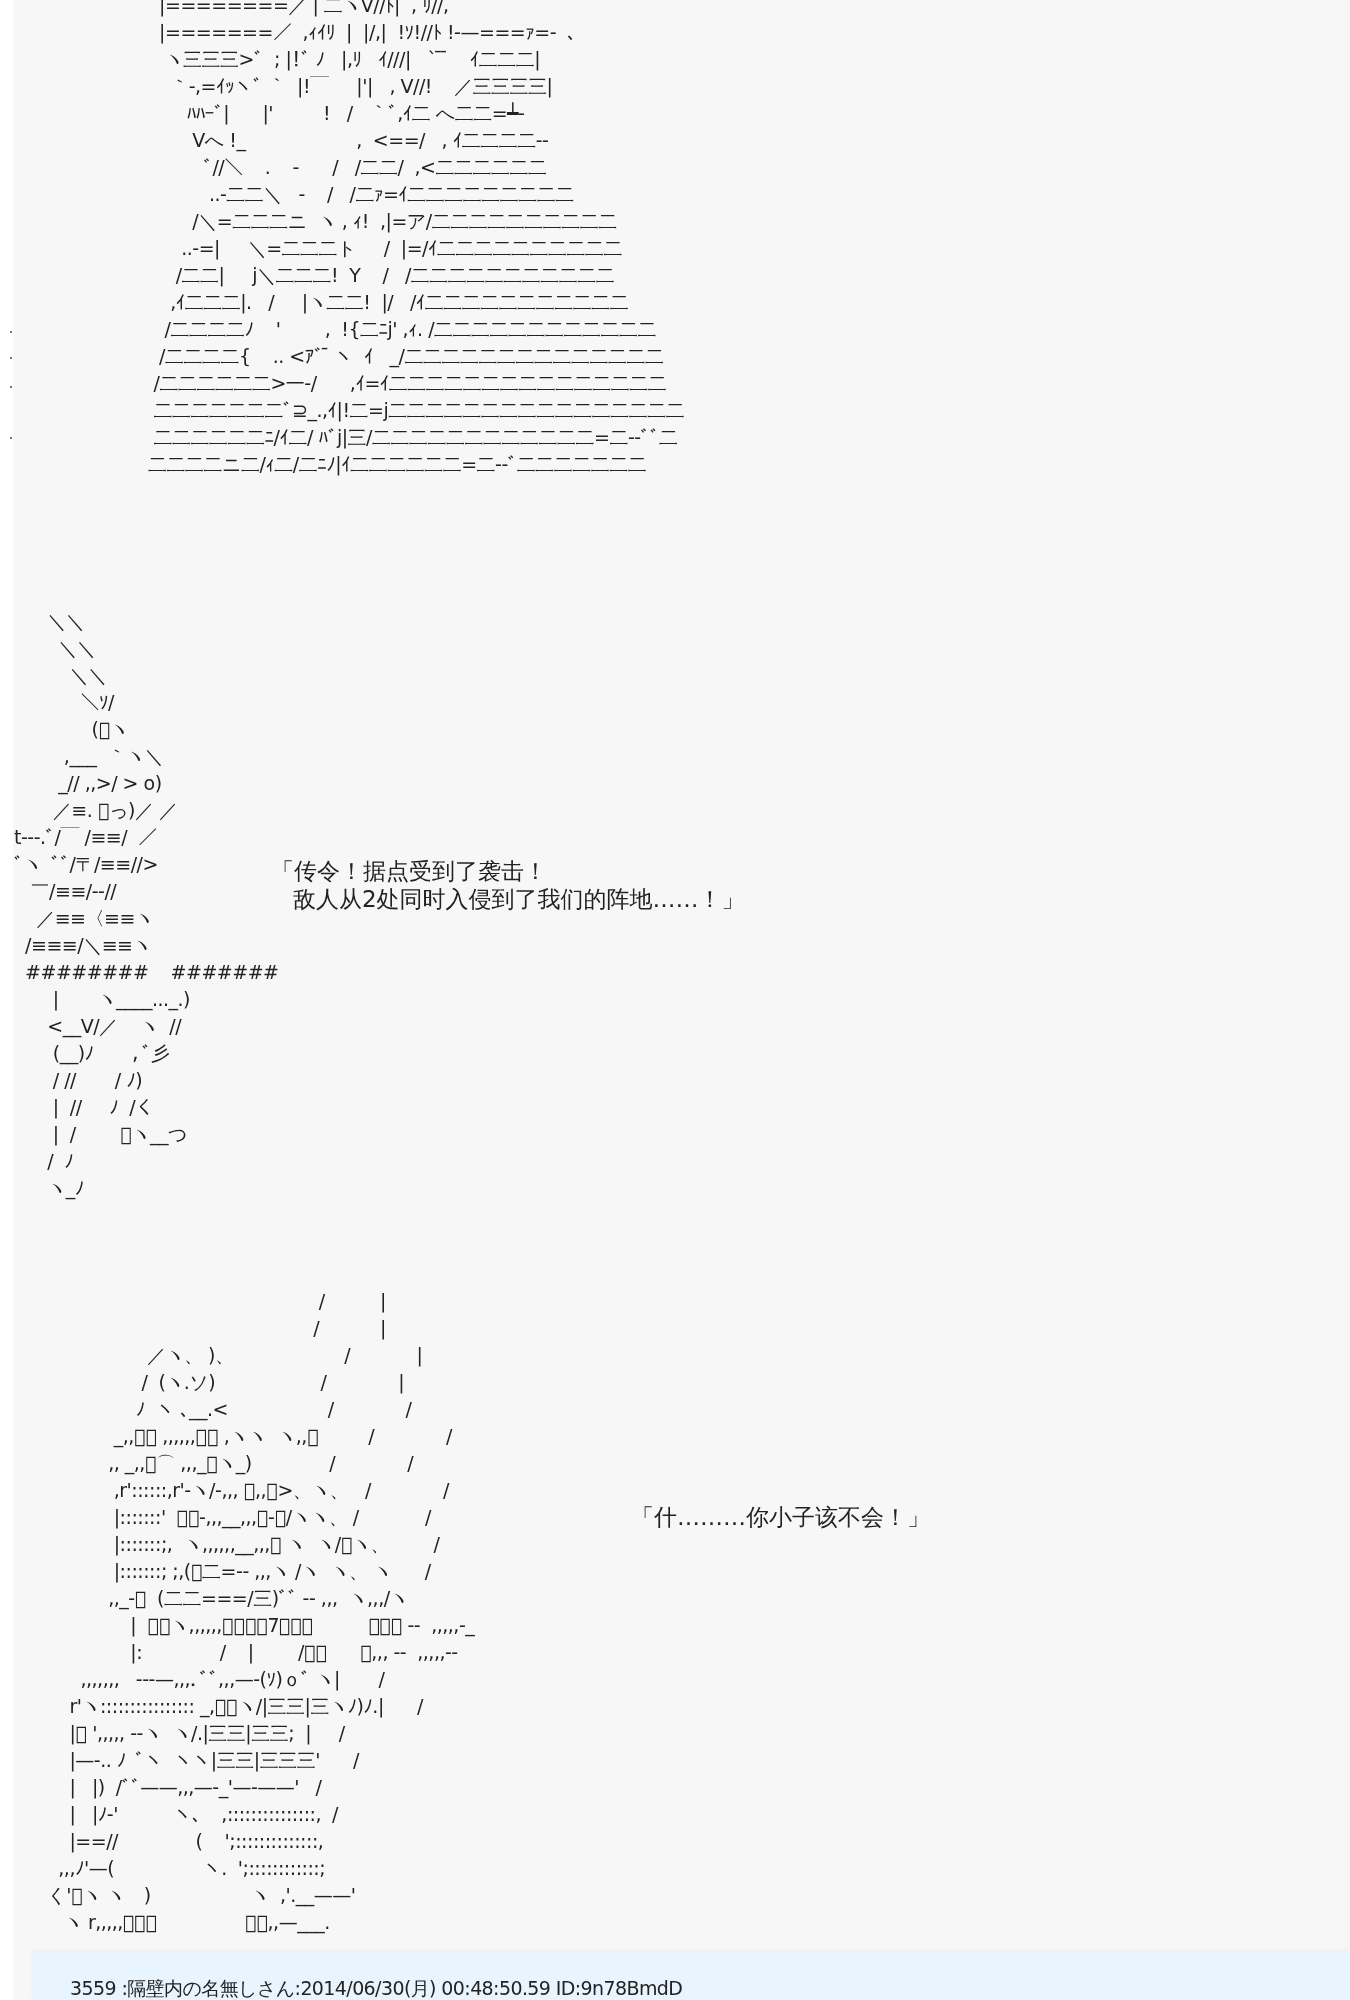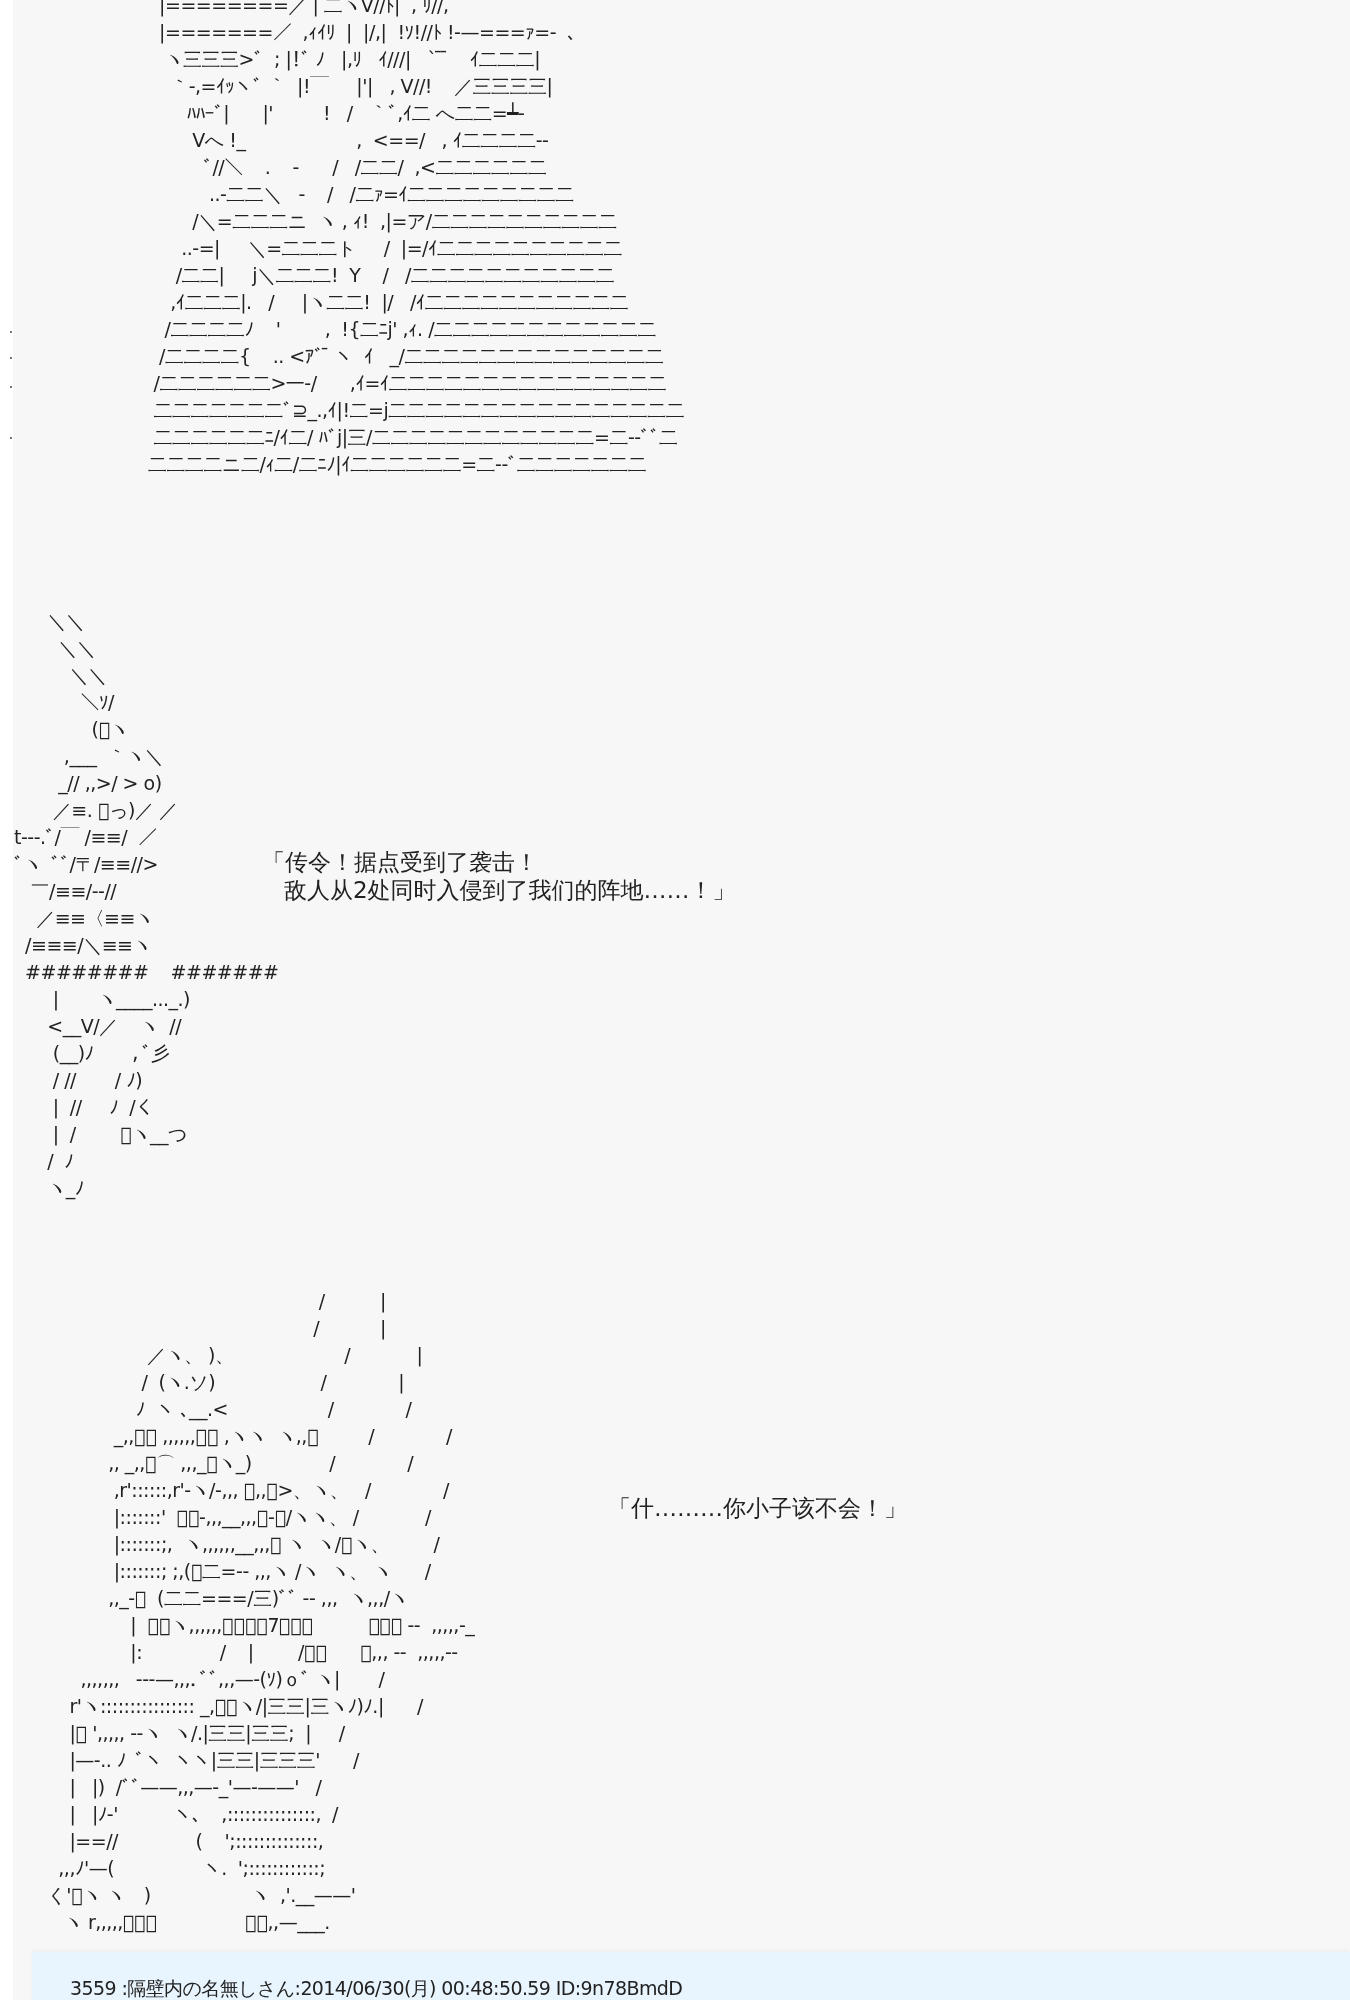--- a/index.html
+++ b/index.html
@@ -9,21 +9,21 @@
     font-family: "DejaVu Sans", sans-serif;
   }
   .left-strip { position: absolute; left: 0; top: 0; width: 13px; height: 2000px; background: #ffffff; }
   .aa {
     position: absolute; margin: 0; white-space: pre;
     font-family: "DejaVu Sans", sans-serif;
     font-size: 19px; line-height: 27px; color: #222;
     letter-spacing: -0.5px;
   }
   .speech {
-    position: absolute; margin: 0; white-space: pre;
+    position: absolute; margin: 9px; white-space: pre;
     font-family: "DejaVu Sans", sans-serif;
     font-size: 23px; line-height: 28px; color: #222;
   }
   .margin-dot { position: absolute; left: 10px; width: 2px; height: 2px; background: #777; }
   .post-box {
     position: absolute; left: 32px; top: 1952px; width: 1318px; height: 48px;
     background: #e8f5fe;
     box-shadow: 0 -2px 4px rgba(0,0,0,0.04);
   }
   .post-header {
@@ -99,21 +99,21 @@
           |   |)  /ﾞﾞ——,,,—-_'—-——'   /
           |   |ﾉ-'          ヽ、  ,:::::::::::::::,  /
           |==//              (    ';::::::::::::::,
         ,,,ﾉ'—(                ヽ.  ';::::::::::::;
       く'ﾞヽ ヽゝ)                  ヽ  ,'.__——'
          ヽ r,,,,,ﾞﾞﾞ                ヽﾞ,,—___.</pre>
   </div>
 <div id="speeches">
     <pre class="speech" style="left: 262px; top: 848px;">「传令！据点受到了袭击！
    敌人从2处同时入侵到了我们的阵地……！」</pre>
-    <pre class="speech" style="left: 608px; top: 1494px;">「什………你小子该不会！」</pre>
+    <pre class="speech" style="left: 622px; top: 1494px;">「什………你小子该不会！」</pre>
   </div>
 <div id="dots">
     <div class="margin-dot" style="top: 331px;"></div>
     <div class="margin-dot" style="top: 357px;"></div>
     <div class="margin-dot" style="top: 386px;"></div>
     <div class="margin-dot" style="top: 437px;"></div>
   </div>
 
 <div class="post-box"></div>
 <p class="post-header">3559 :隔壁内の名無しさん:2014/06/30(月) 00:48:50.59 ID:9n78BmdD</p>

